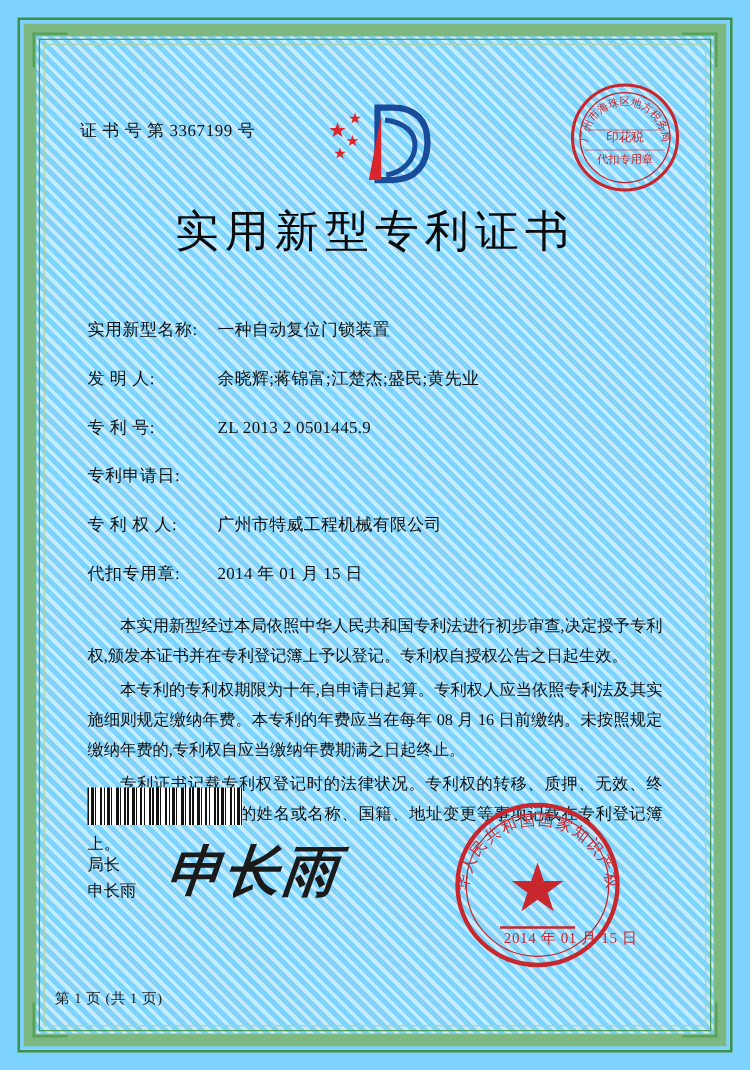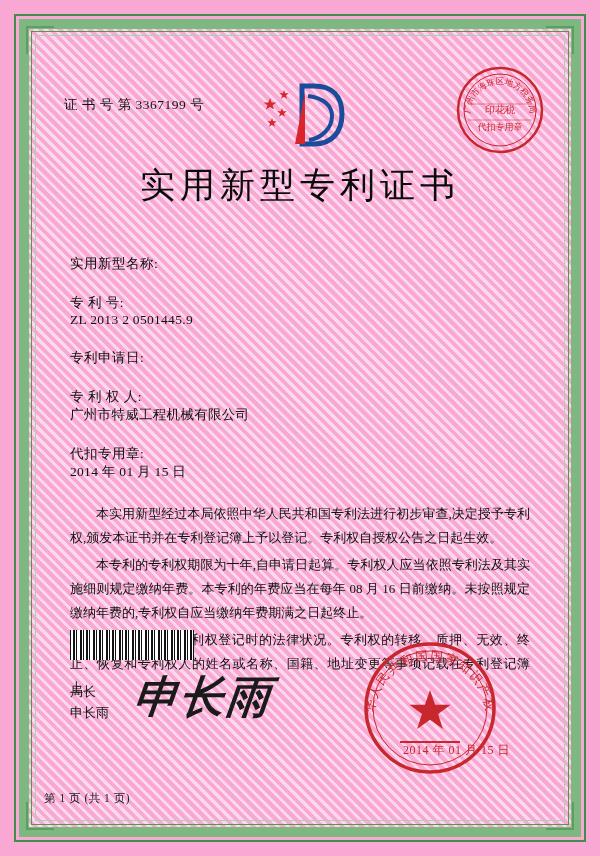--- a/index.html
+++ b/index.html
@@ -11,21 +11,21 @@
     width: 600px;
     height: 856px;
     font-family: "Liberation Serif", "DejaVu Serif", serif;
     overflow: hidden;
   }
 
   .certificate {
     position: relative;
     width: 600px;
     height: 856px;
-    background: #f9a8d4;
+    background: #7dd3fc;
     box-sizing: border-box;
   }
 
   
   .border-outer {
     position: absolute;
     left: 14px; top: 14px; right: 14px; bottom: 14px;
     border: 2px solid #3f8f4a;
     box-sizing: border-box;
   }
@@ -130,21 +130,20 @@
   .fields {
     margin-top: 46px;
     padding-left: 26px;
   }
   .field-row {
     display: flex;
     align-items: baseline;
     margin-bottom: 21px;
     font-size: 13.5px;
     color: #111;
-    flex-direction: column;
   }
   .field-label {
     width: 104px;
     flex: none;
     letter-spacing: 0.5px;
     white-space: nowrap;
   }
   .field-value {
     flex: 1;
     letter-spacing: 0.3px;
@@ -281,22 +280,27 @@
         </svg>
       </div>
     </div>
 
     <div class="title">实用新型专利证书</div>
 
     <div class="fields">
 
       <div class="field-row">
         <div class="field-label">实用新型名称:</div>
-      </div>
-
+        <div class="field-value">一种自动复位门锁装置</div>
+      </div>
+
+      <div class="field-row">
+        <div class="field-label">发 明 人:</div>
+        <div class="field-value">余晓辉;蒋锦富;江楚杰;盛民;黄先业</div>
+      </div>
 
       <div class="field-row">
         <div class="field-label">专 利 号:</div>
         <div class="field-value">ZL 2013 2 0501445.9</div>
       </div>
 
       <div class="field-row">
         <div class="field-label">专利申请日:</div>
       </div>
 

